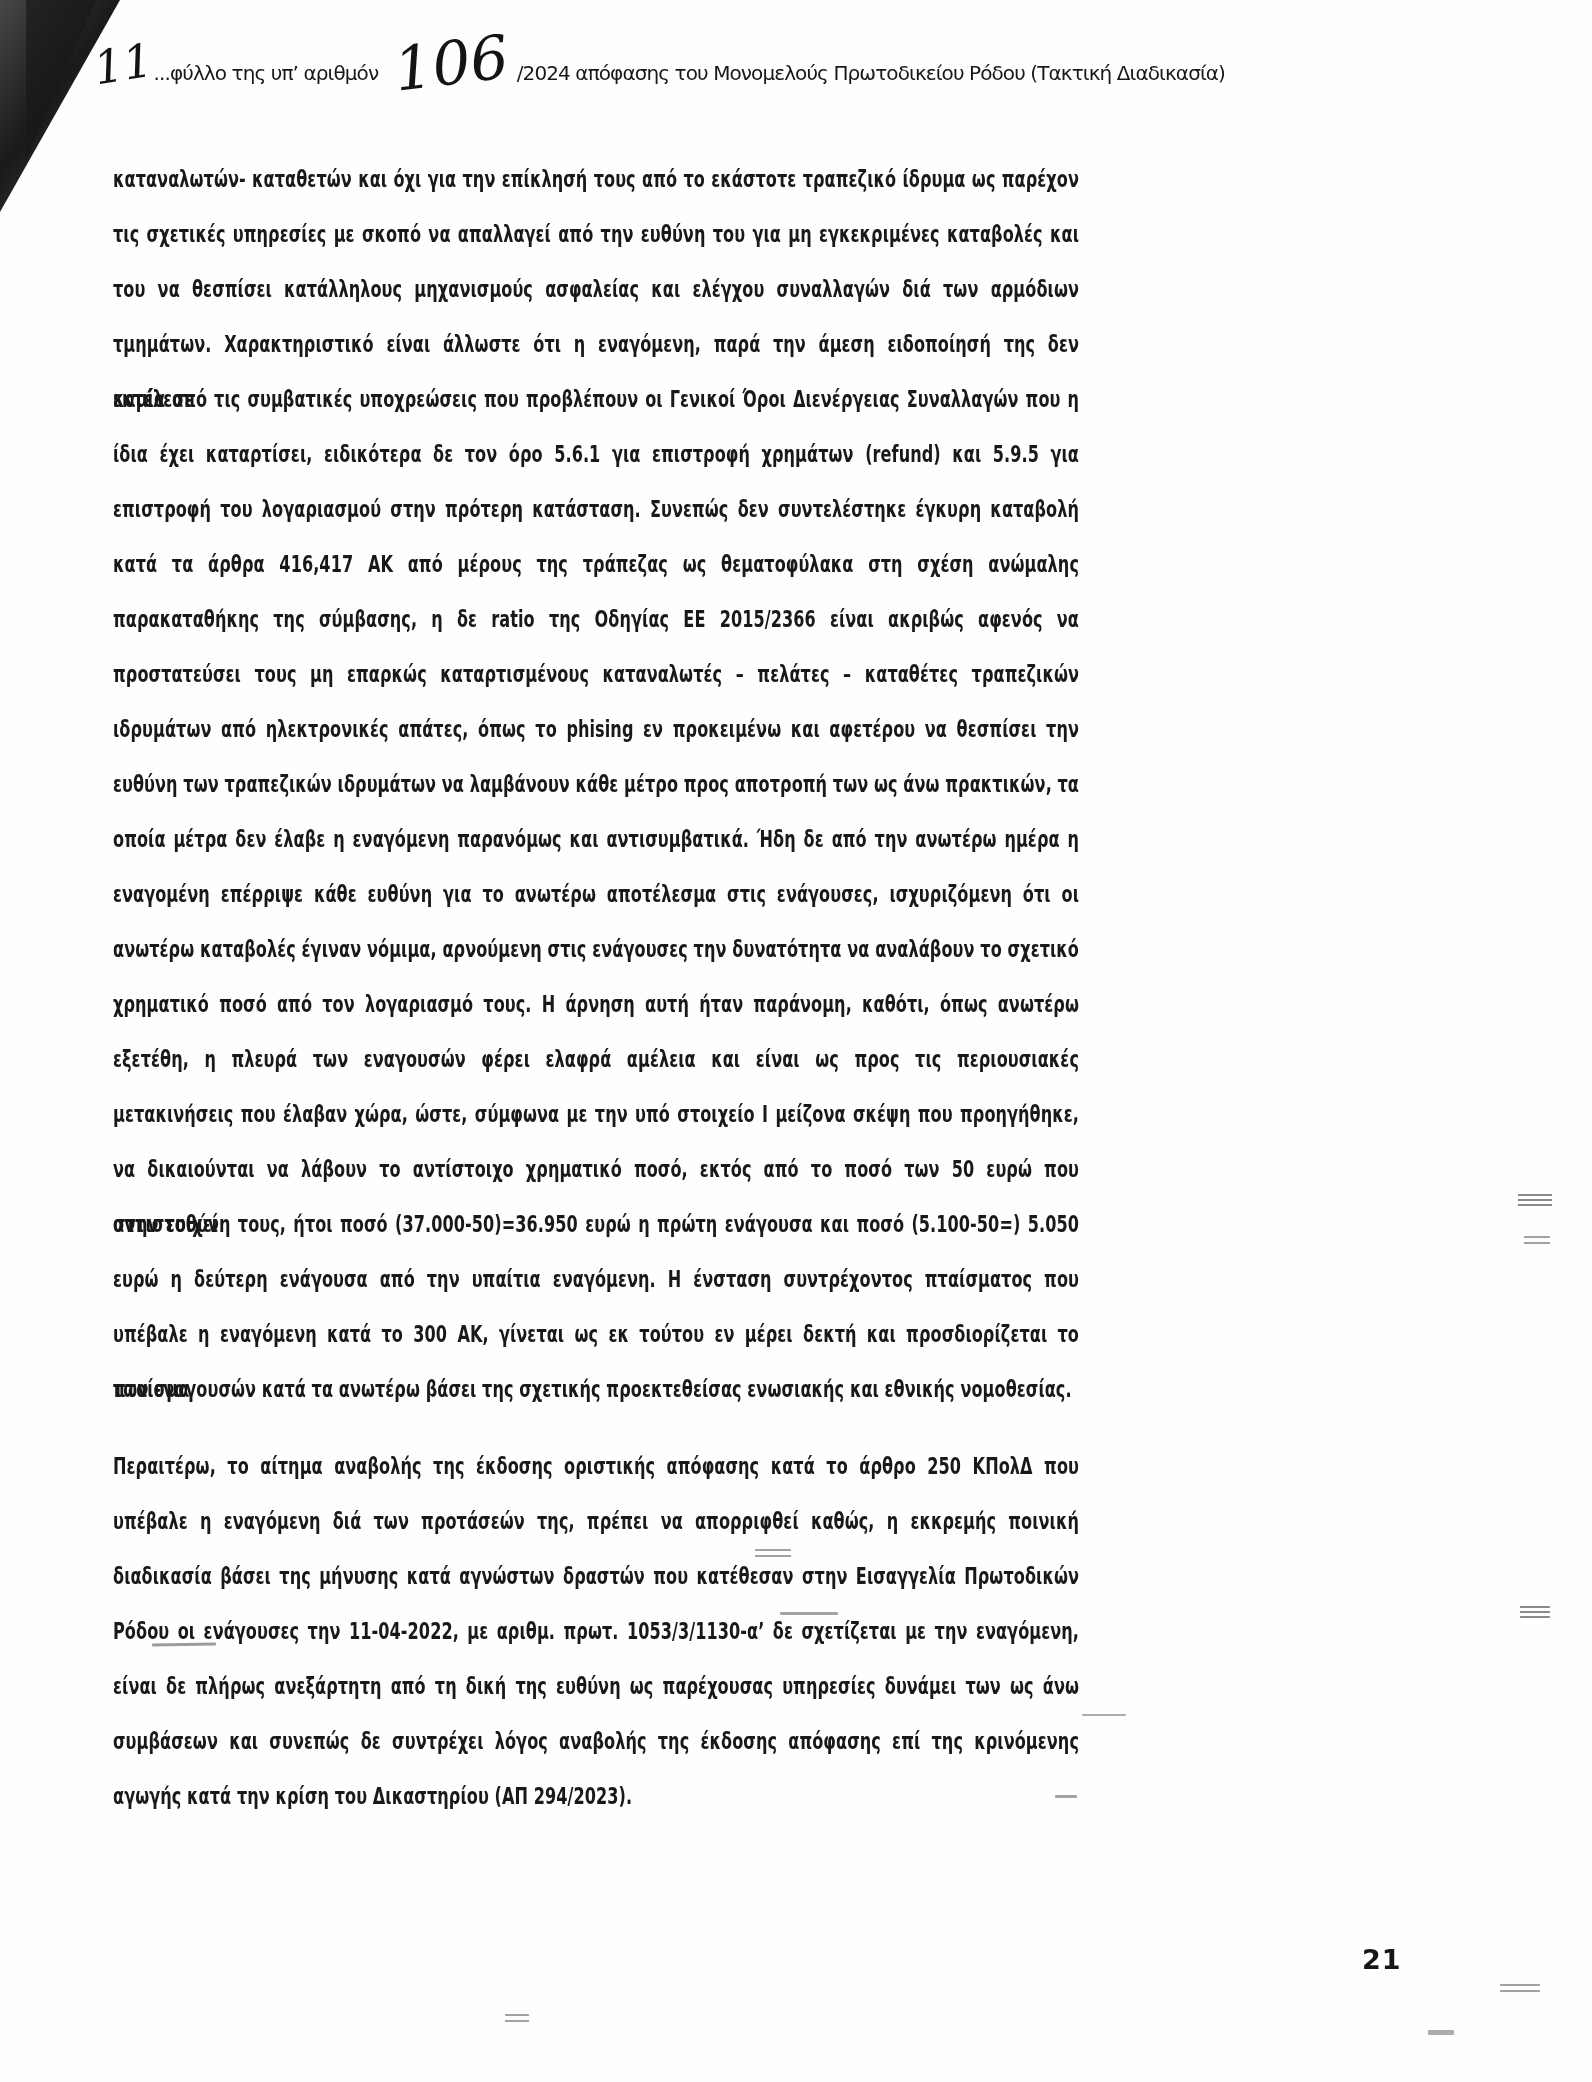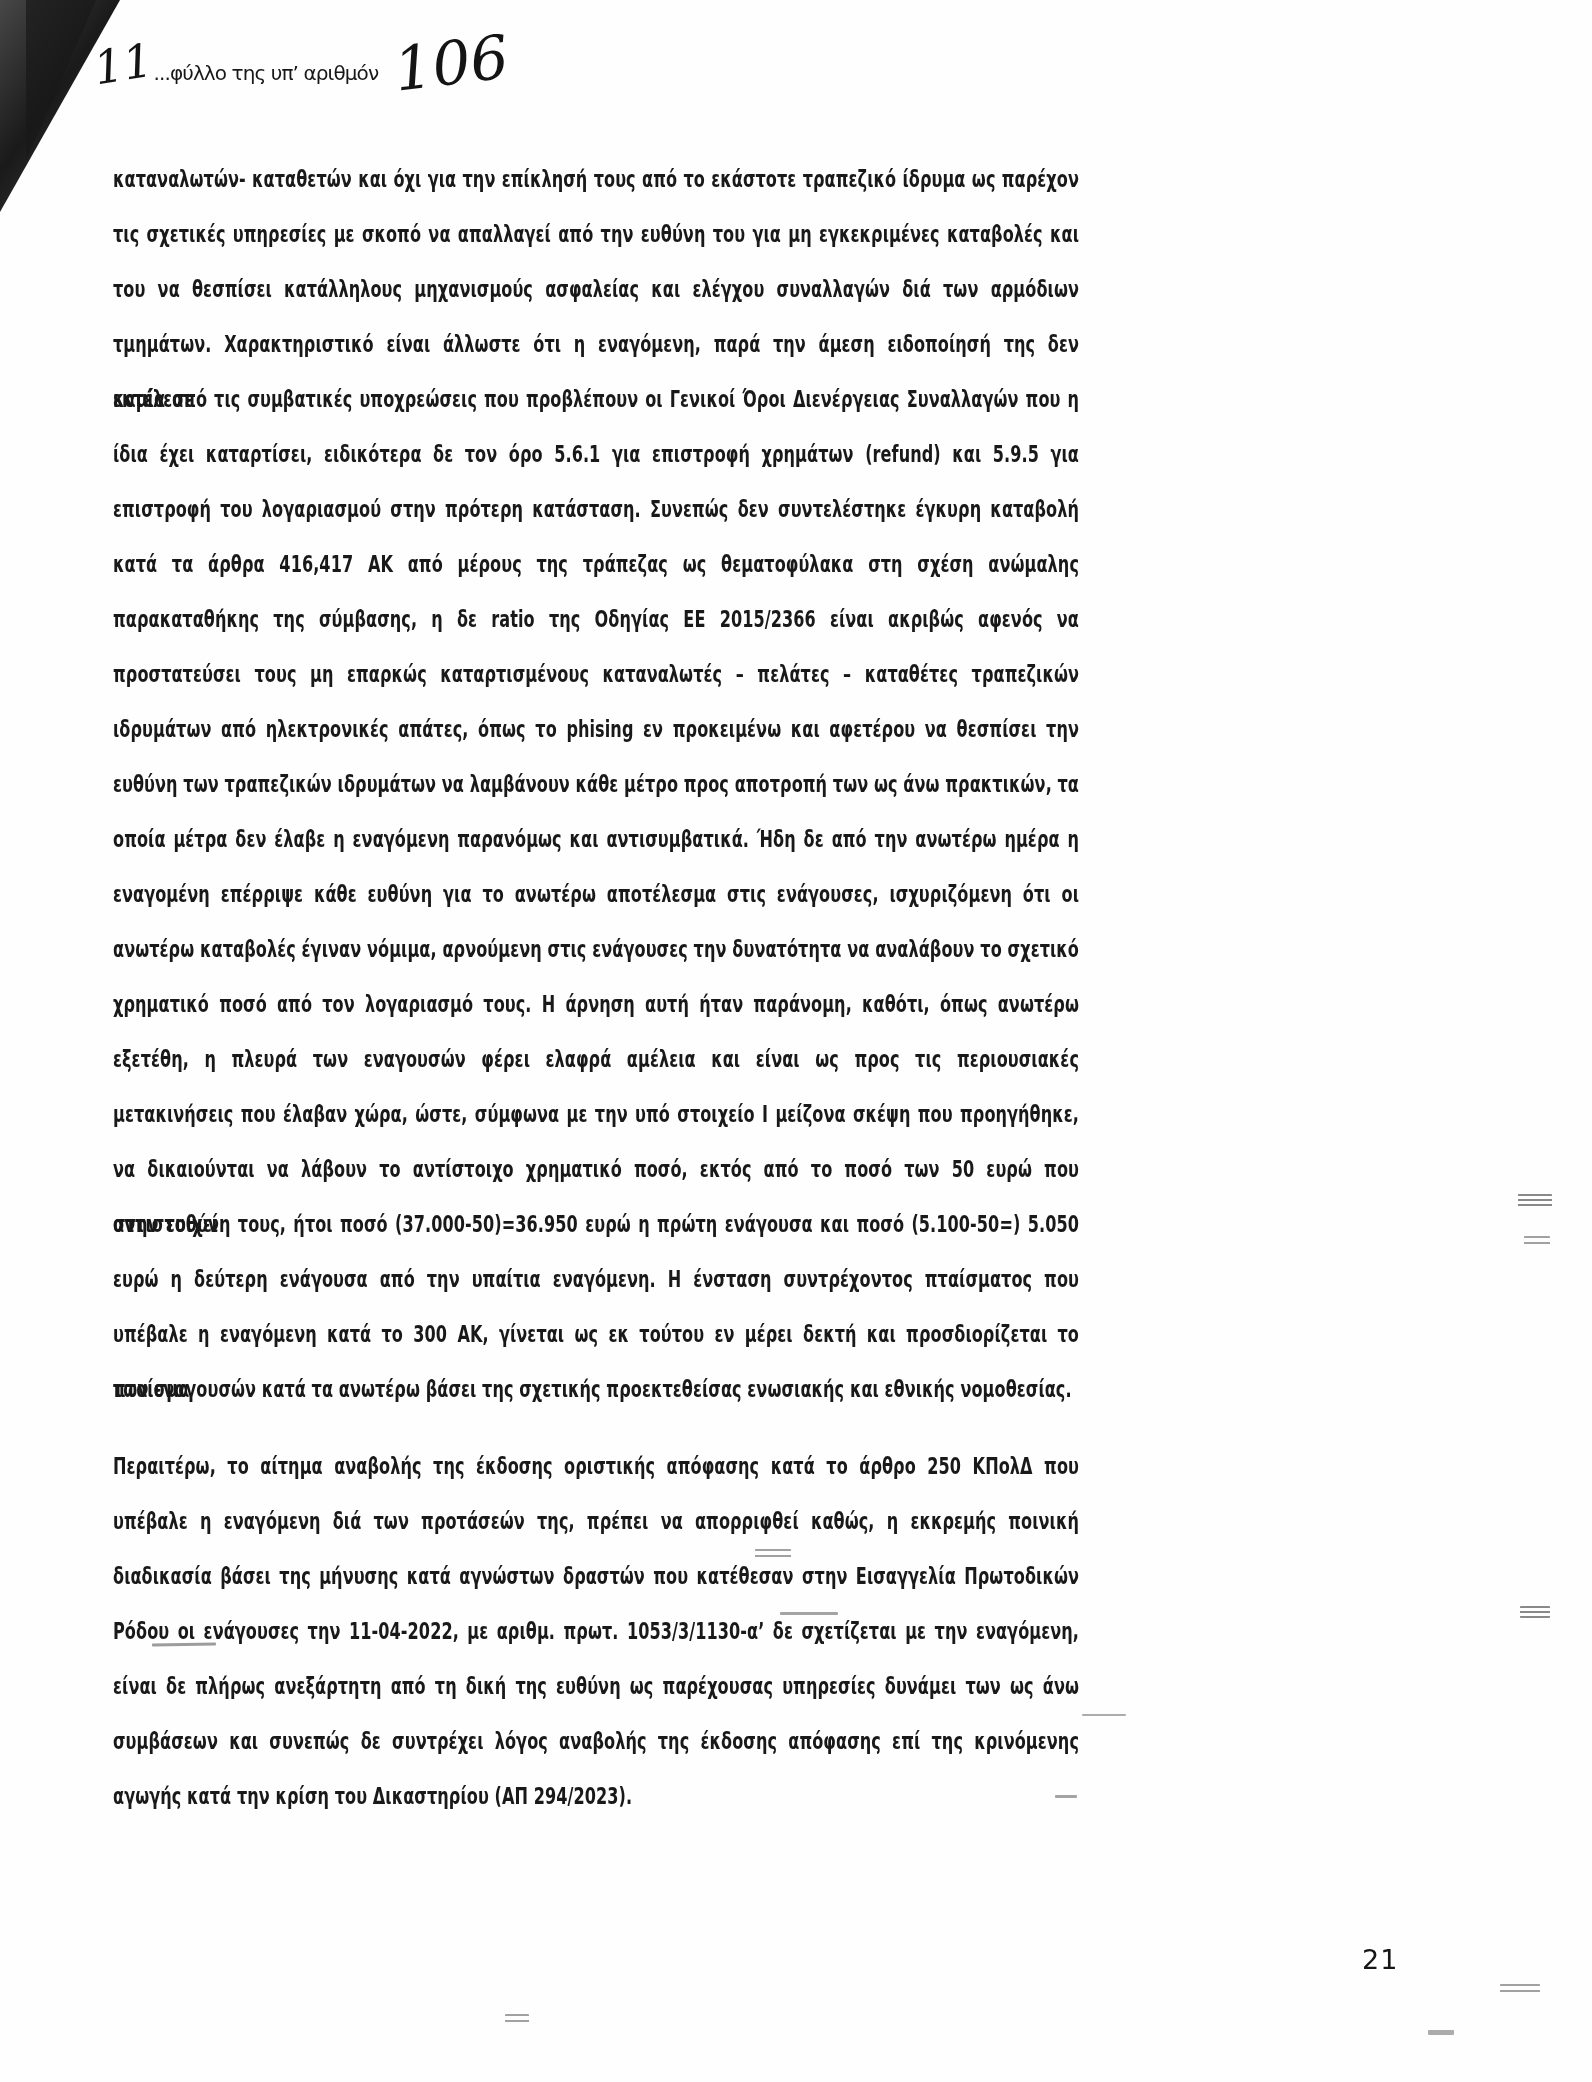--- a/index.html
+++ b/index.html
@@ -42,39 +42,40 @@
   }
   .para .line{
     height:55px;line-height:55px;
     text-align:justify;text-align-last:justify;
   }
   .para .line.last{text-align-last:left;}
   .para + .para{margin-top:22px;}
 
   .pagenum{
     position:absolute;left:1362px;top:1944px;
-    font-size:27px;font-weight:400;color:#161616;letter-spacing:1px;
+    font-size:27px;font-weight:700;color:#161616;letter-spacing:1px;
   }
 
   
   .smudge{position:absolute;background:#4a4a4a;opacity:.7;border-radius:1px;}
   .lines3{background:repeating-linear-gradient(#4a4a4a 0 2px,transparent 2px 5px);opacity:.65;}
   .lines2{background:repeating-linear-gradient(#555 0 2px,transparent 2px 6px);opacity:.55;}
 </style>
 </head>
 <body>
 
 <div class="page">
 
   <div class="corner-artifact"></div>
 
   <div class="header">
     <span class="hw hw-sheet">11</span>
     <span class="htext">...φύλλο  της υπ’ αριθμόν</span>
     <span class="hw hw-case">106</span>
+    <span class="htext">/2024 απόφασης του Μονομελούς  Πρωτοδικείου Ρόδου  (Τακτική Διαδικασία)</span>
   </div>
 
   <div class="bodytext">
     <div class="para">
         <div class="line">καταναλωτών- καταθετών και όχι για την επίκλησή τους από το εκάστοτε τραπεζικό ίδρυμα ως παρέχον</div>
         <div class="line">τις σχετικές υπηρεσίες με σκοπό να απαλλαγεί από την ευθύνη του για μη εγκεκριμένες καταβολές και</div>
         <div class="line">του να θεσπίσει κατάλληλους μηχανισμούς ασφαλείας και ελέγχου συναλλαγών διά των αρμόδιων</div>
         <div class="line">τμημάτων. Χαρακτηριστικό είναι άλλωστε ότι η εναγόμενη, παρά την άμεση ειδοποίησή της δεν εκτέλεσε</div>
         <div class="line">καμία από τις συμβατικές υποχρεώσεις που προβλέπουν οι Γενικοί Όροι Διενέργειας Συναλλαγών που η</div>
         <div class="line">ίδια έχει καταρτίσει, ειδικότερα δε τον όρο 5.6.1 για επιστροφή χρημάτων (refund) και 5.9.5 για</div>

